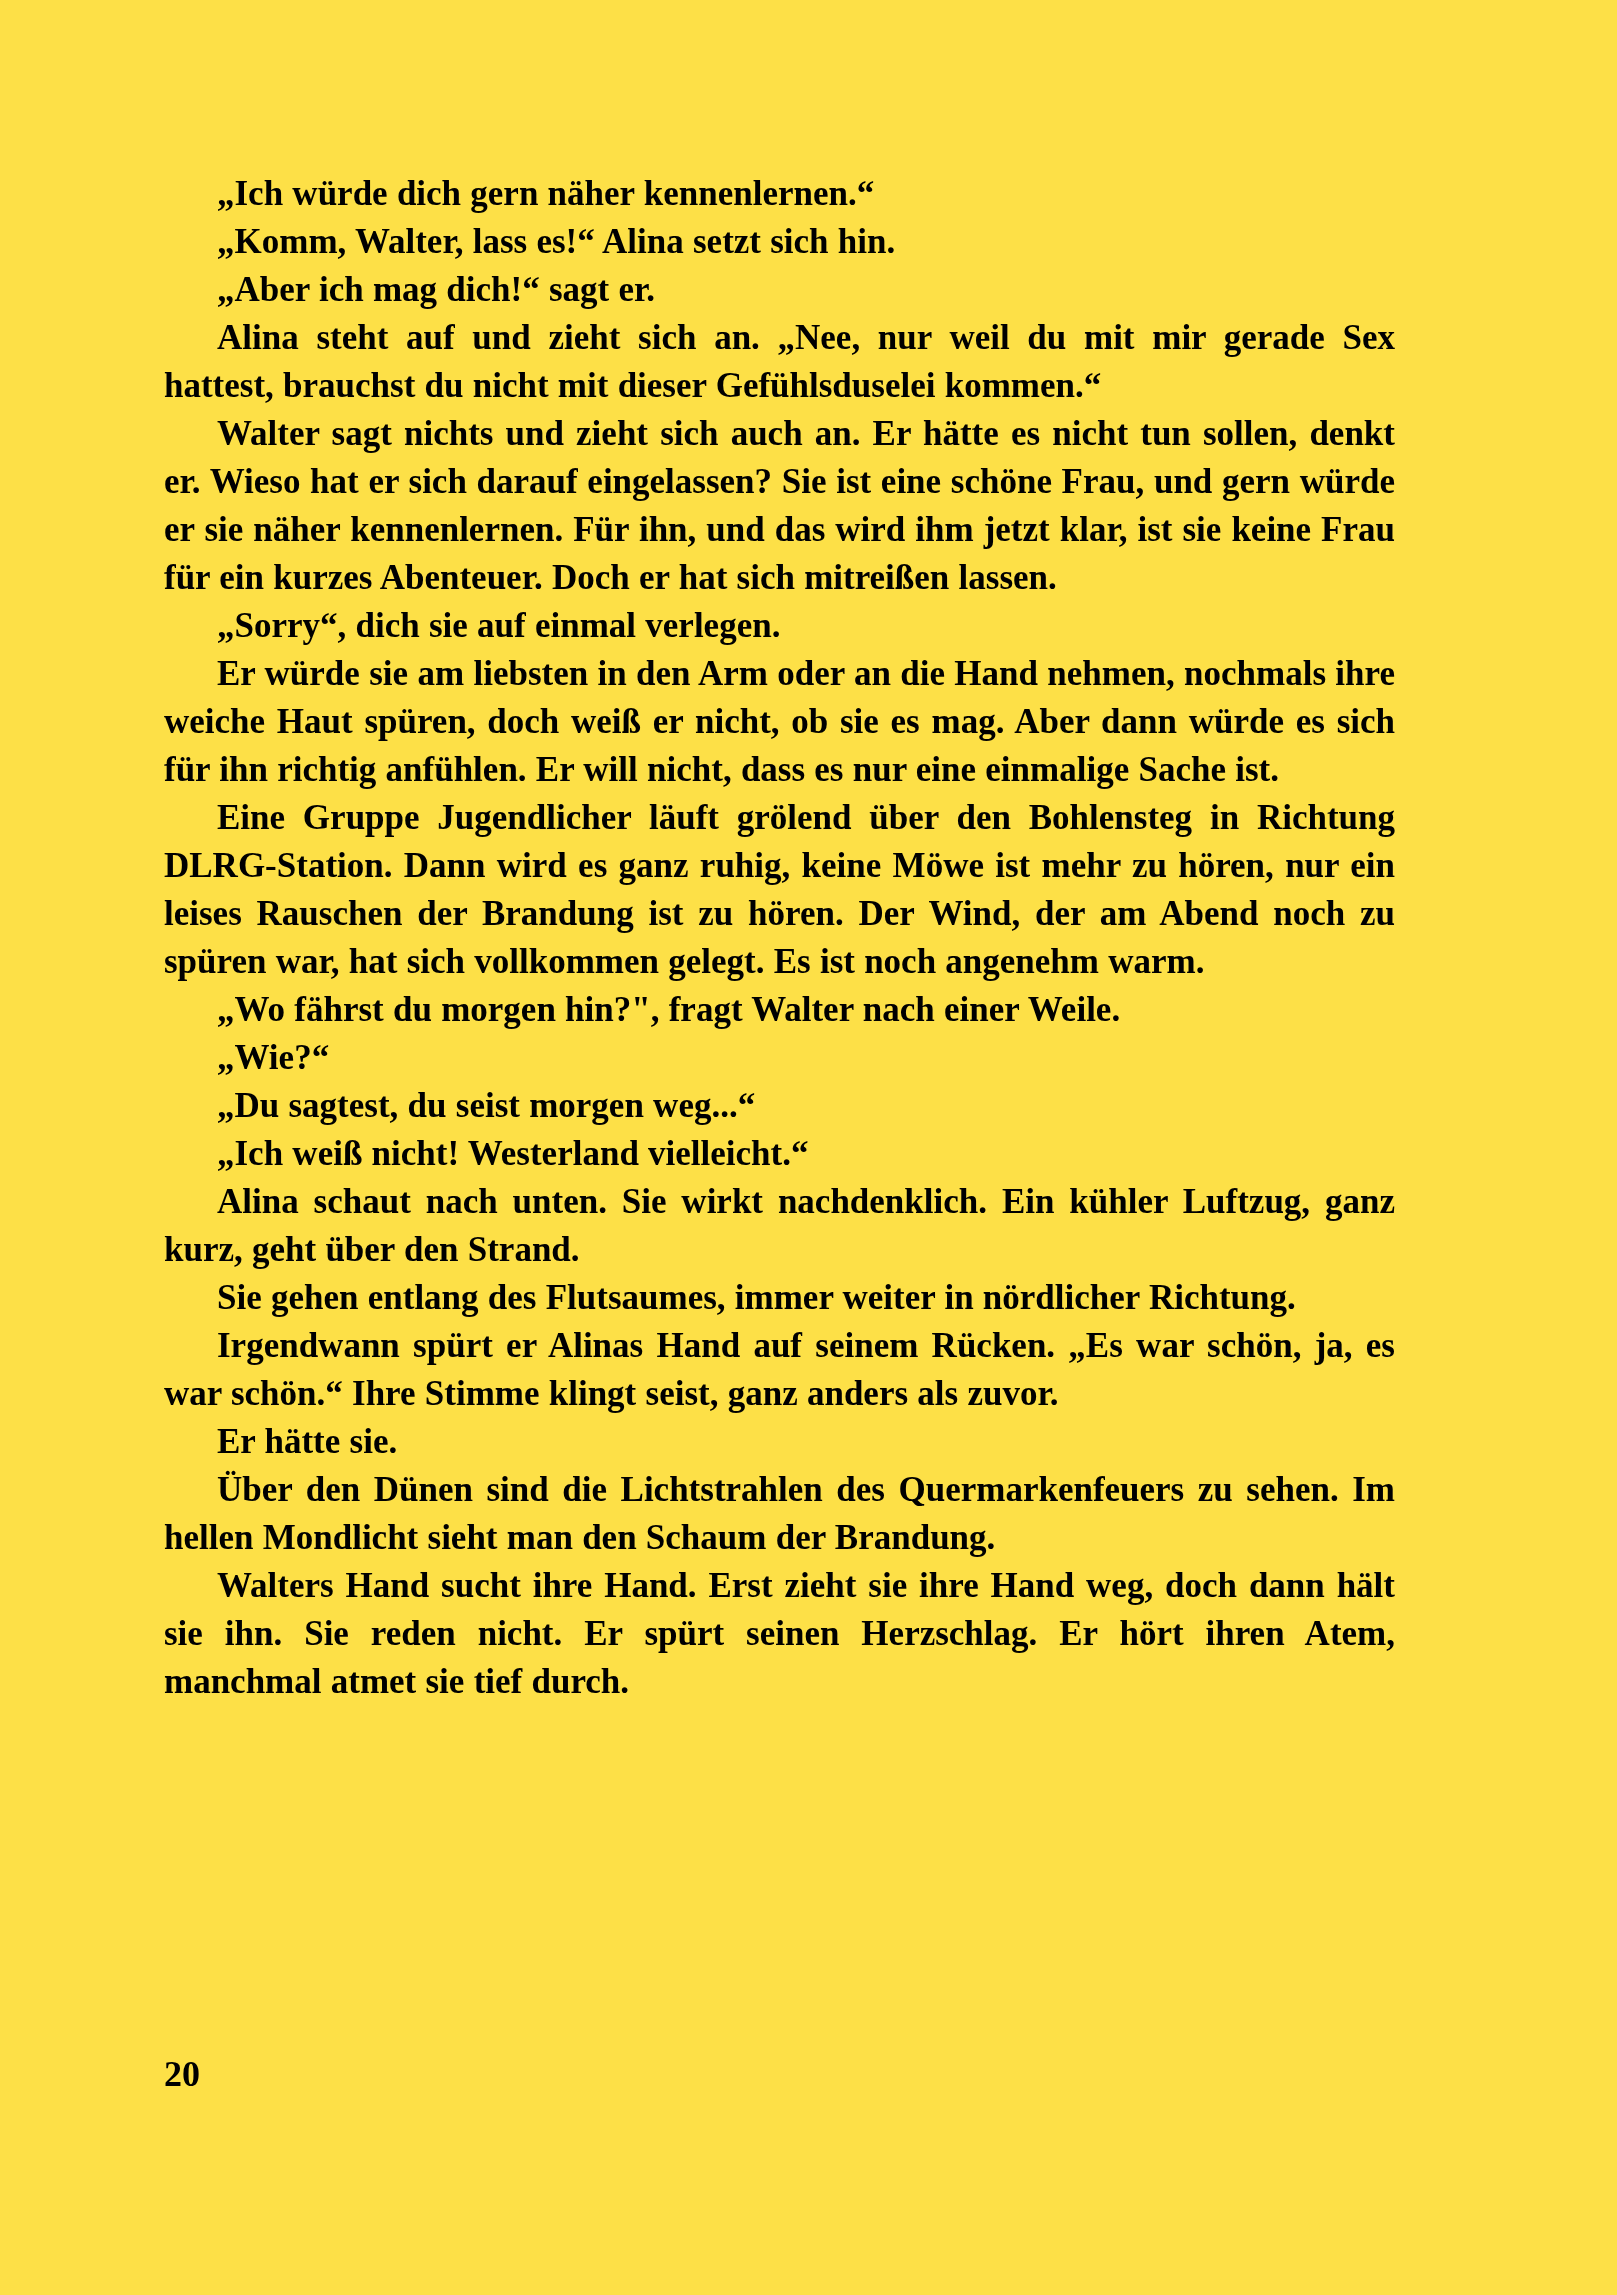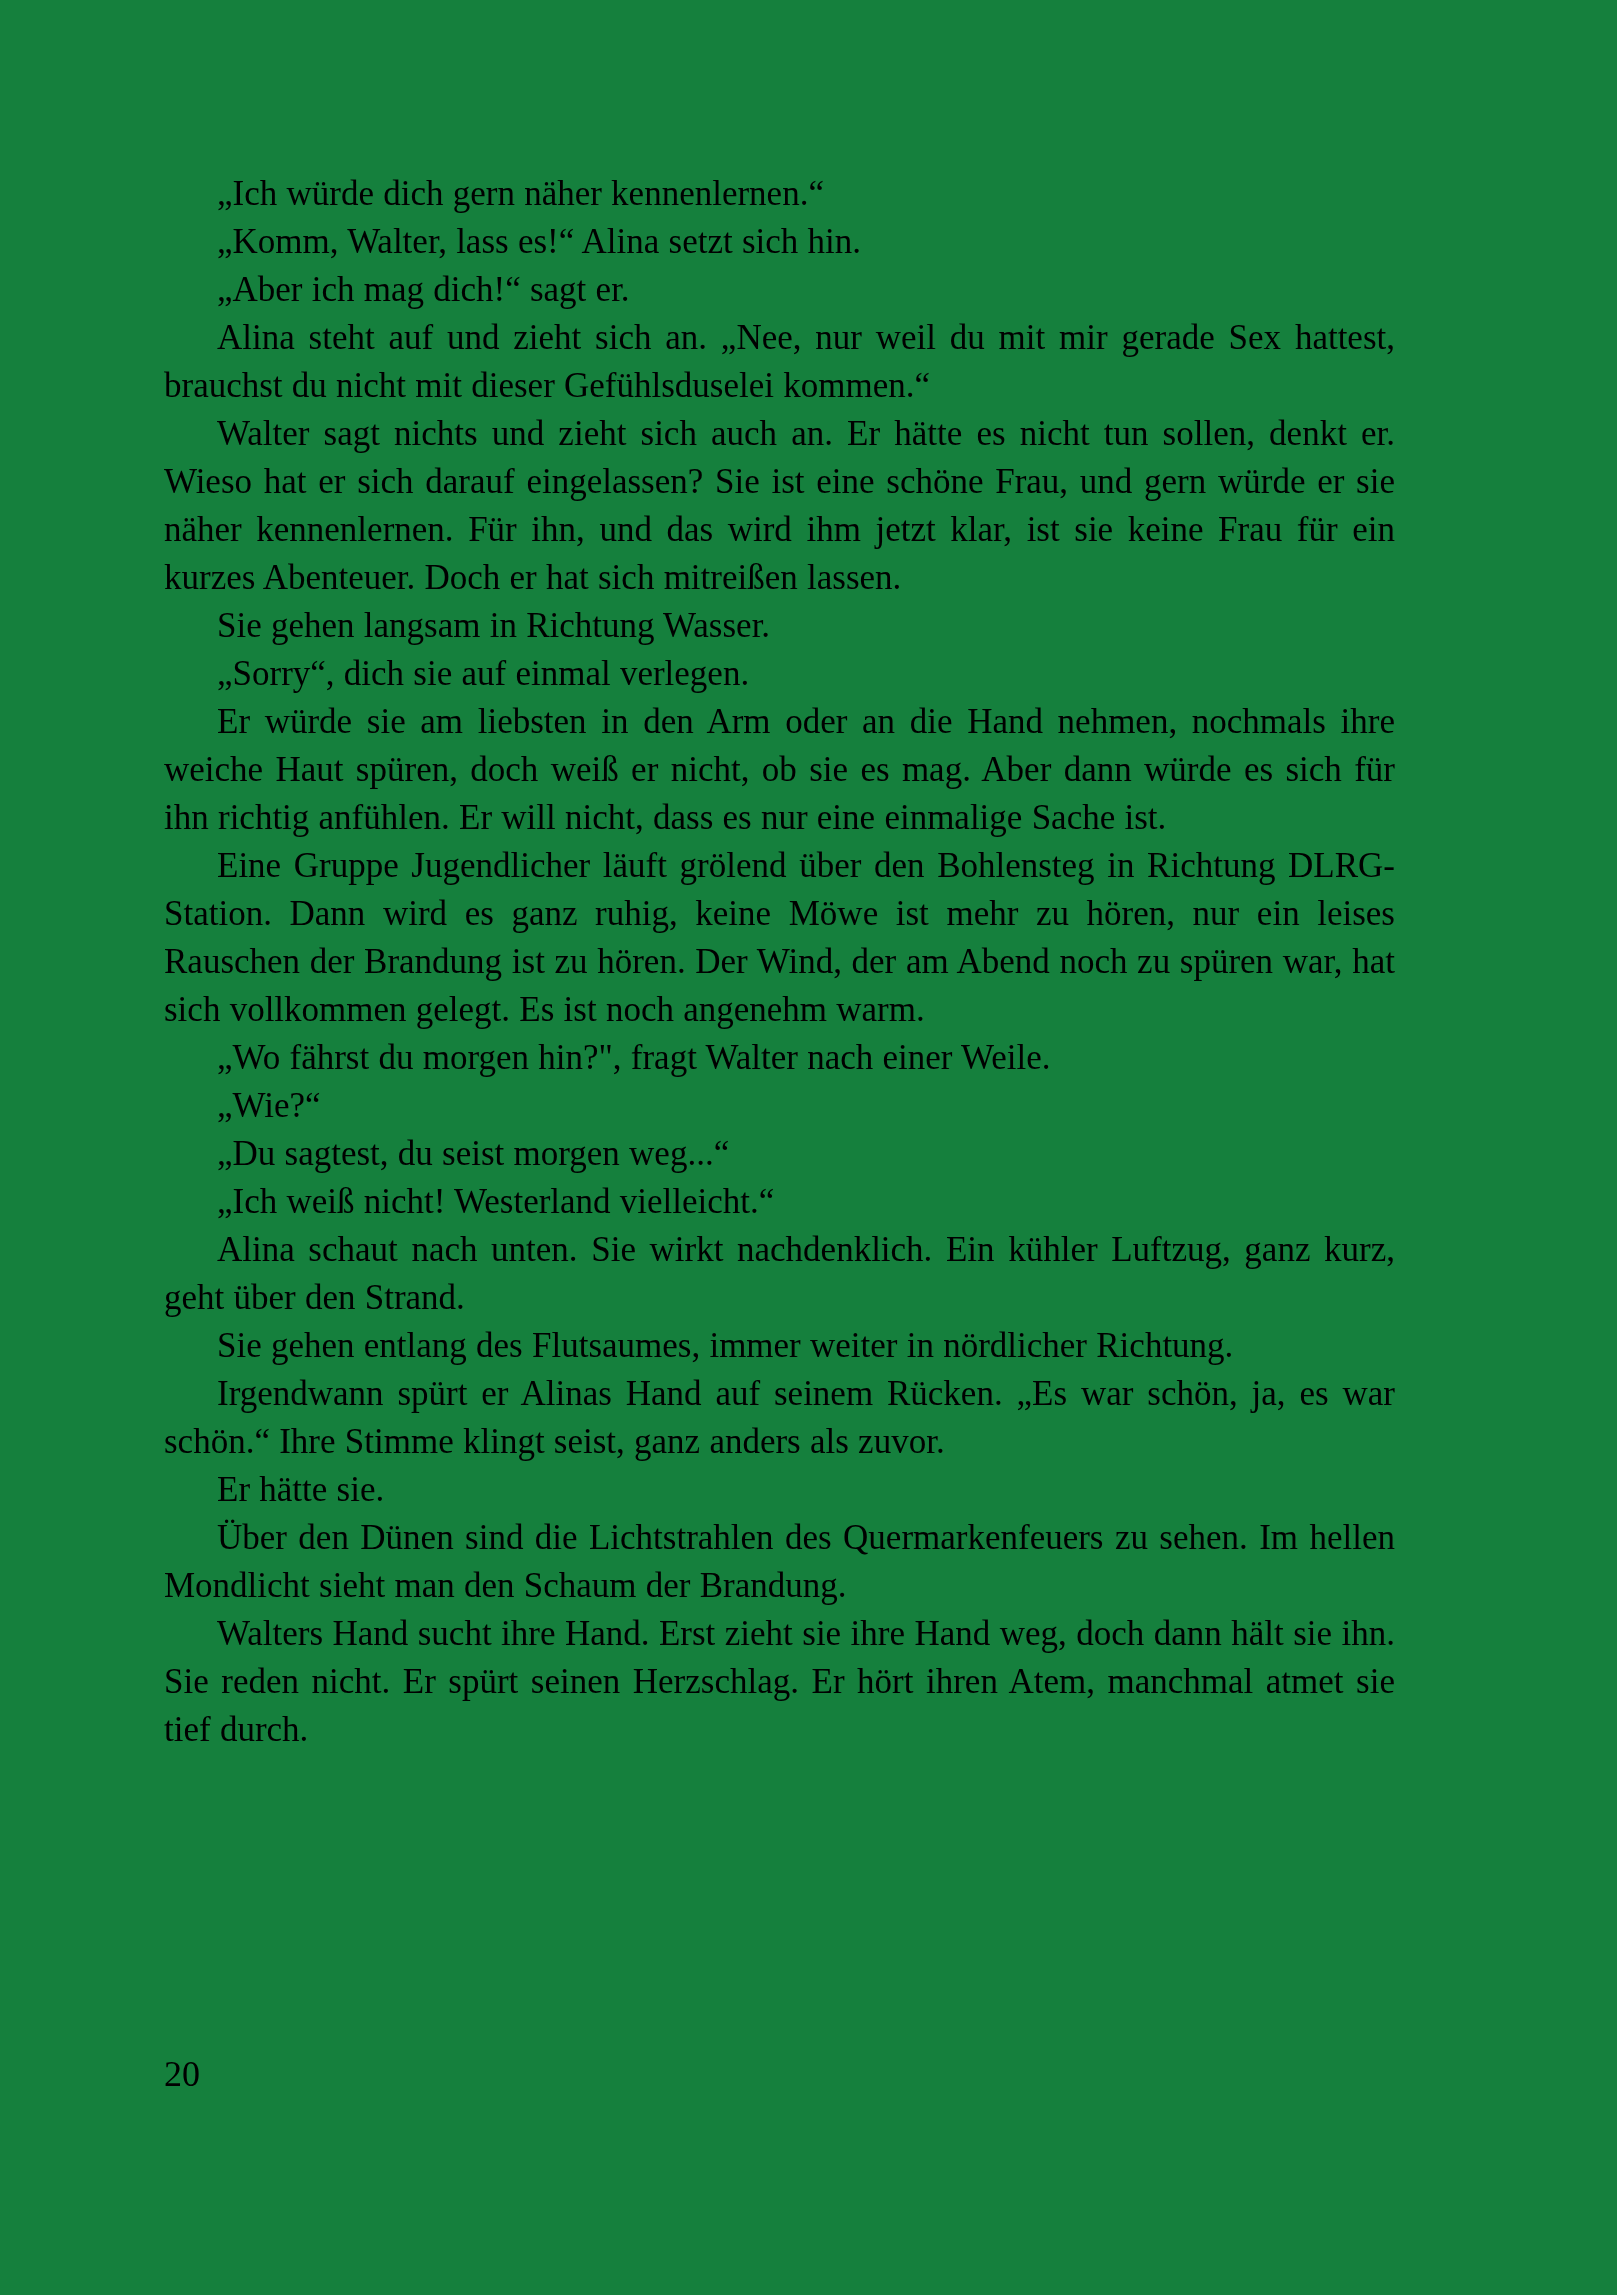--- a/index.html
+++ b/index.html
@@ -12,21 +12,22 @@
     position: relative;
     width: 1618px;
     height: 2295px;
     font-family: "Liberation Serif", "DejaVu Serif", serif;
     color: #000000;
   }
 
   .page {
     position: absolute;
     inset: 0;
-    background: #15803d;
+    background: #fde047;
+    font-weight: bold;
   }
 
   .text-block {
     position: absolute;
     left: 164px;
     top: 170px;
     width: 1231px;
     font-size: 35px;
     line-height: 48px;
     text-align: justify;
@@ -53,21 +54,20 @@
 <body>
 
 <div class="page">
 
   <div class="text-block">
     <p>„Ich würde dich gern näher kennenlernen.“</p>
     <p>„Komm, Walter, lass es!“ Alina setzt sich hin.</p>
     <p>„Aber ich mag dich!“ sagt er.</p>
     <p>Alina steht auf und zieht sich an. „Nee, nur weil du mit mir gerade Sex hattest, brauchst du nicht mit dieser Gefühlsduselei kommen.“</p>
     <p>Walter sagt nichts und zieht sich auch an. Er hätte es nicht tun sollen, denkt er. Wieso hat er sich darauf eingelassen? Sie ist eine schöne Frau, und gern würde er sie näher kennenlernen. Für ihn, und das wird ihm jetzt klar, ist sie keine Frau für ein kurzes Abenteuer. Doch er hat sich mitreißen lassen.</p>
-    <p>Sie gehen langsam in Richtung Wasser.</p>
     <p>„Sorry“, dich sie auf einmal verlegen.</p>
     <p>Er würde sie am liebsten in den Arm oder an die Hand nehmen, nochmals ihre weiche Haut spüren, doch weiß er nicht, ob sie es mag. Aber dann würde es sich für ihn richtig anfühlen. Er will nicht, dass es nur eine einmalige Sache ist.</p>
     <p>Eine Gruppe Jugendlicher läuft grölend über den Bohlensteg in Richtung DLRG-Station. Dann wird es ganz ruhig, keine Möwe ist mehr zu hören, nur ein leises Rauschen der Brandung ist zu hören. Der Wind, der am Abend noch zu spüren war, hat sich vollkommen gelegt. Es ist noch angenehm warm.</p>
     <p>„Wo fährst du morgen hin?", fragt Walter nach einer Weile.</p>
     <p>„Wie?“</p>
     <p>„Du sagtest, du seist morgen weg...“</p>
     <p>„Ich weiß nicht! Westerland vielleicht.“</p>
     <p>Alina schaut nach unten. Sie wirkt nachdenklich. Ein kühler Luftzug, ganz kurz, geht über den Strand.</p>
     <p>Sie gehen entlang des Flutsaumes, immer weiter in nördlicher Richtung.</p>
     <p>Irgendwann spürt er Alinas Hand auf seinem Rücken. „Es war schön, ja, es war schön.“ Ihre Stimme klingt seist, ganz anders als zuvor.</p>

